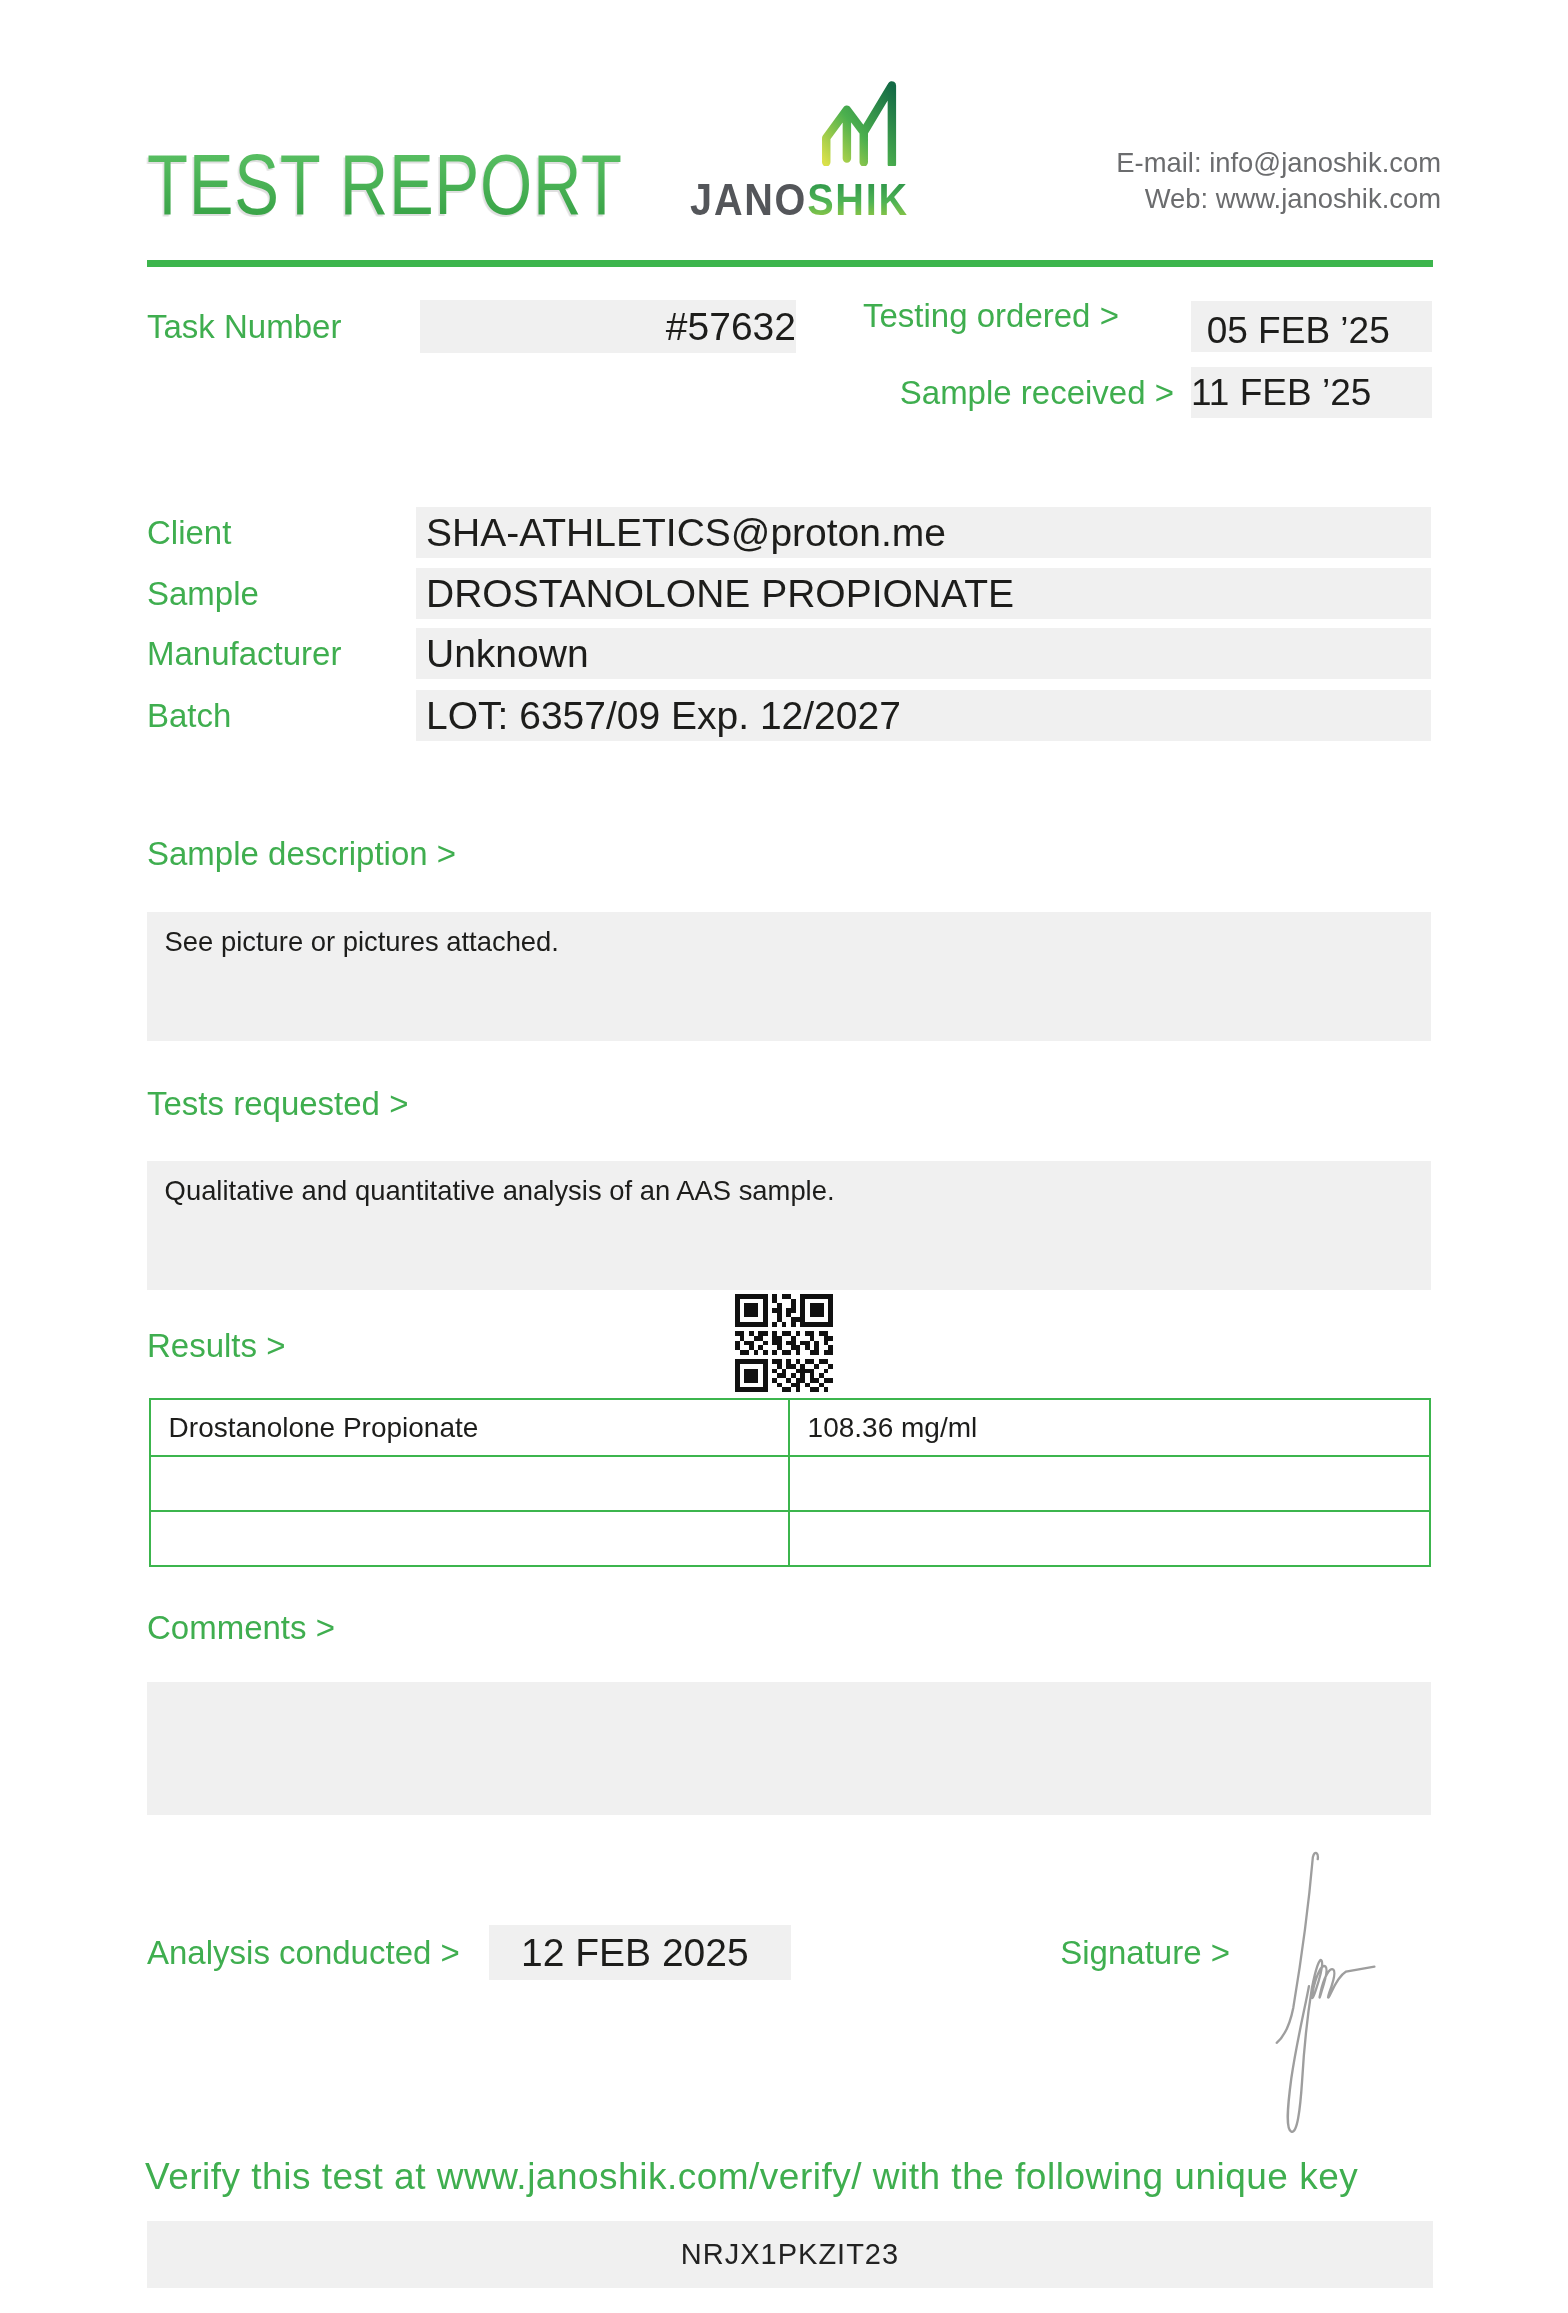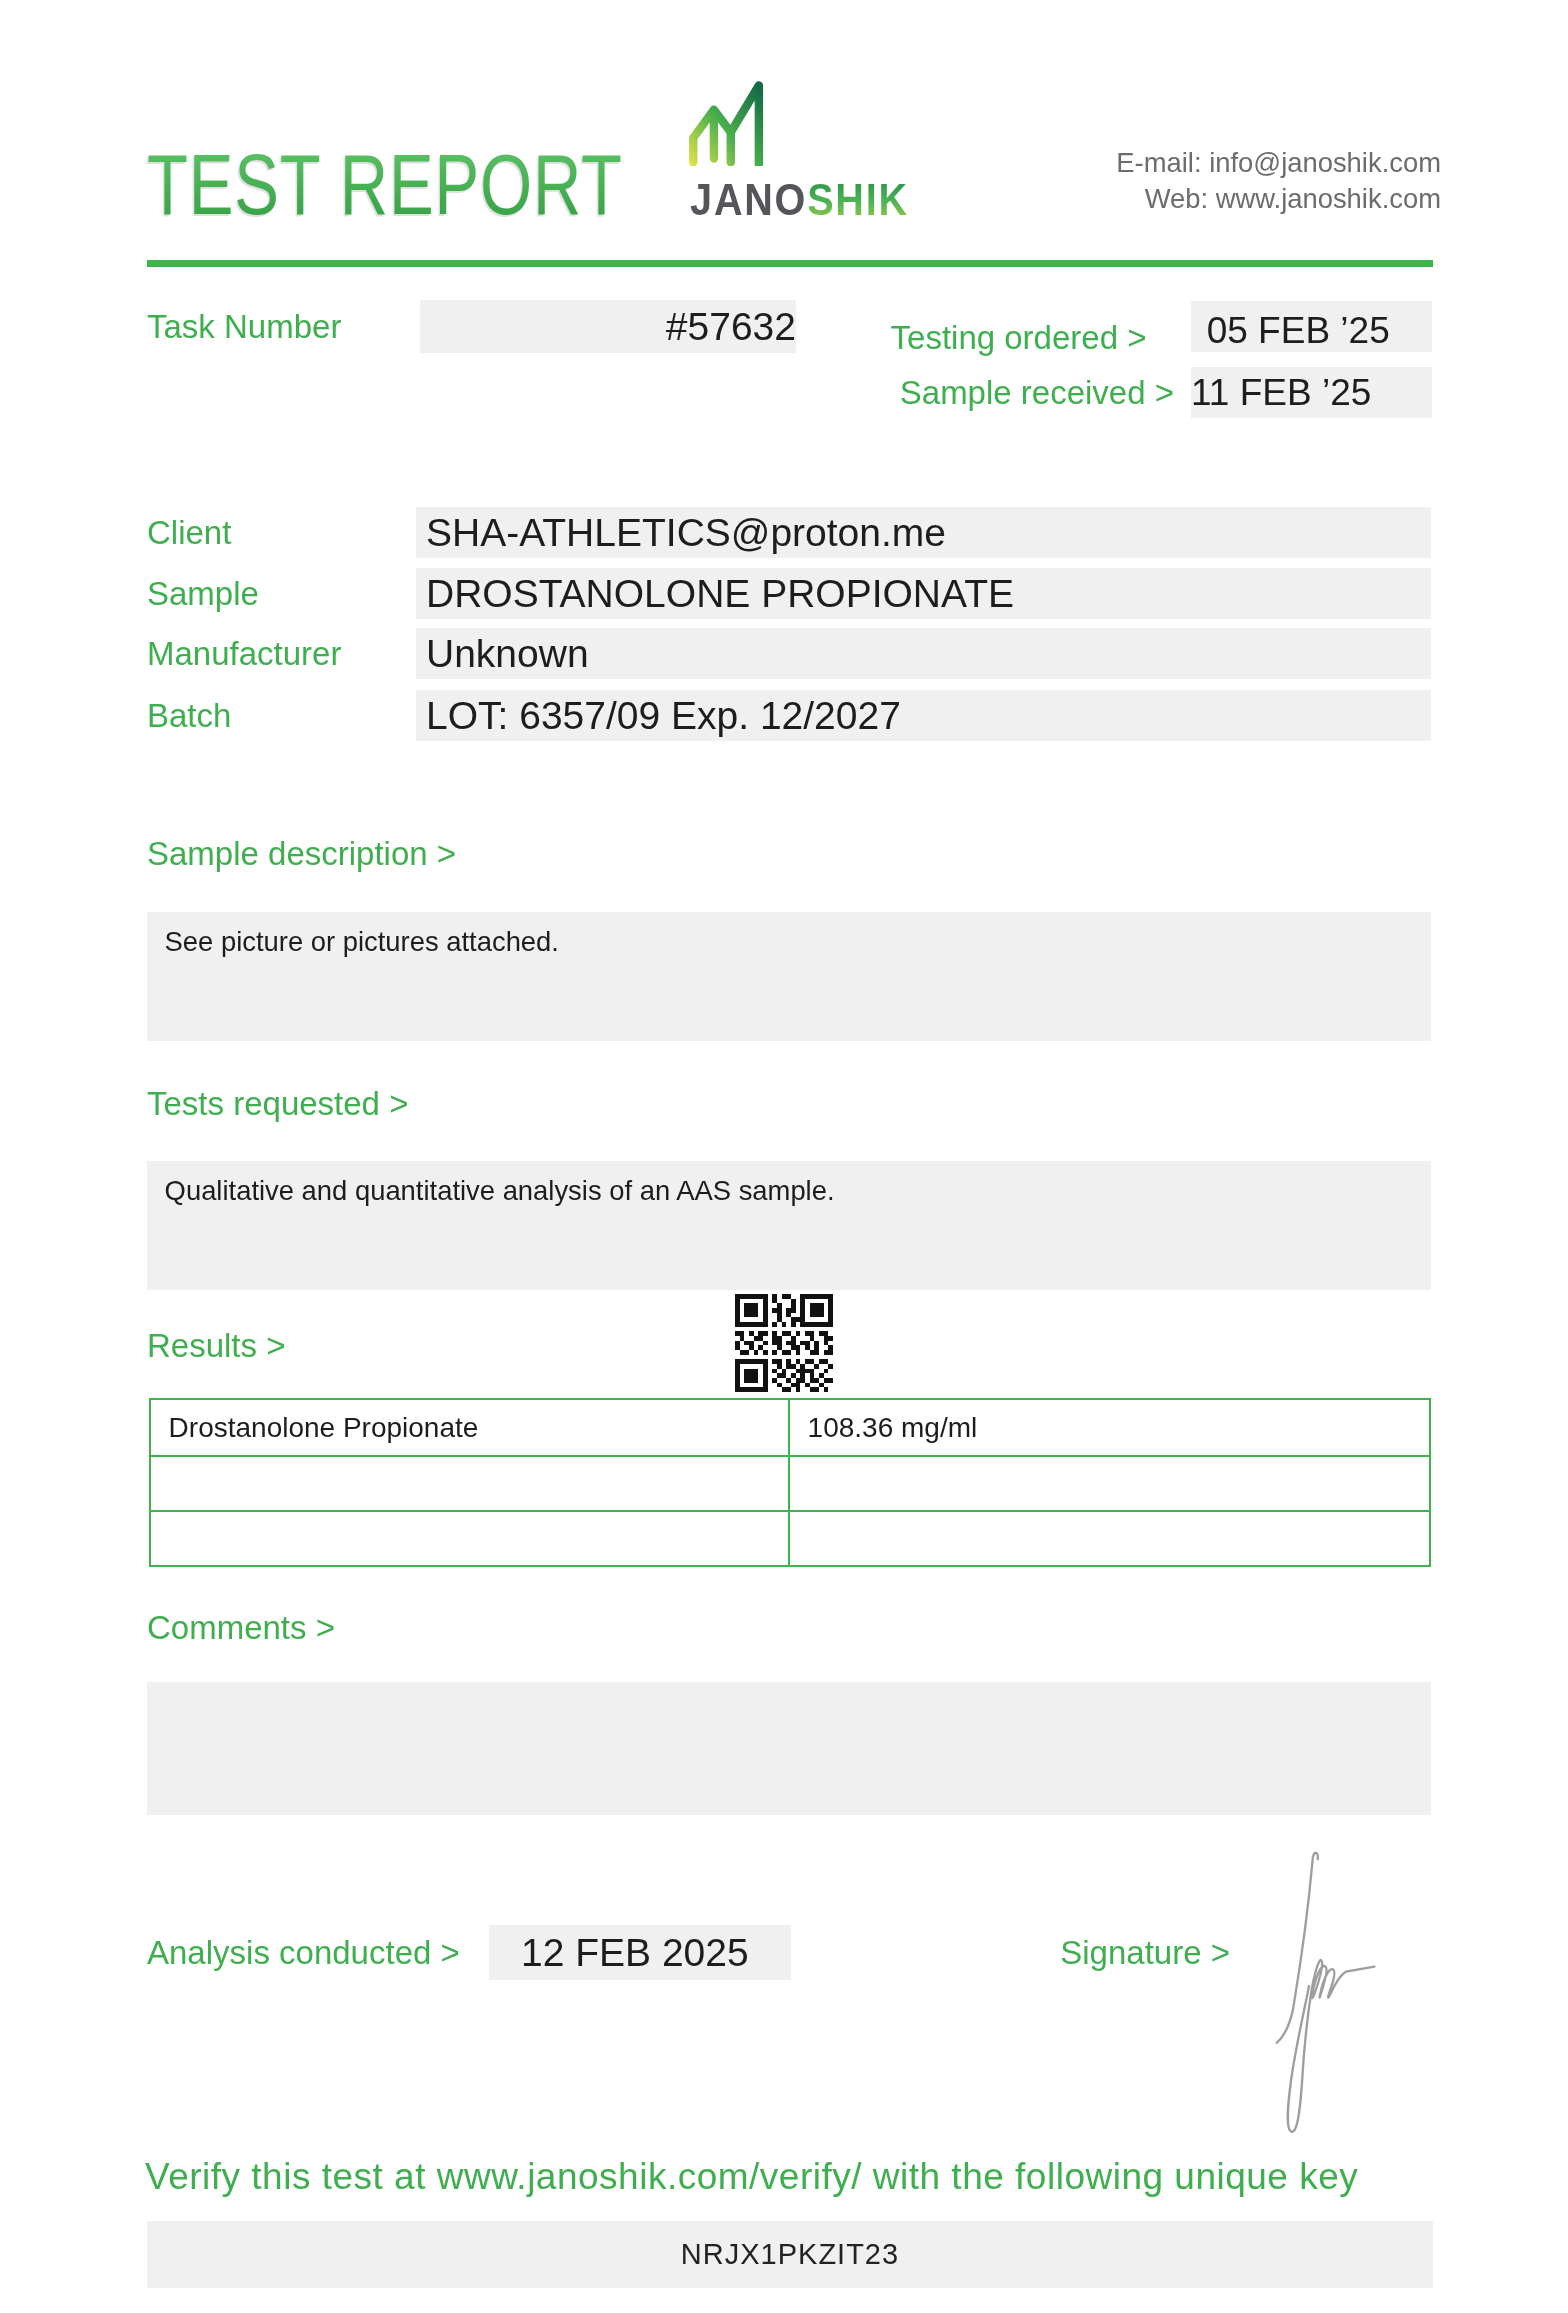--- a/index.html
+++ b/index.html
@@ -17,21 +17,21 @@
 
   
   .report-title{
     position:absolute;left:147px;top:139px;
     font-size:86px;line-height:90px;font-weight:400;letter-spacing:1px;white-space:nowrap;
     transform:scaleX(.78);transform-origin:left top;
     background:linear-gradient(180deg,#5ec467 0%,#3aa448 85%);
     -webkit-background-clip:text;background-clip:text;color:transparent;
     filter:drop-shadow(-2px 2px 0 rgba(80,80,80,.18));
   }
-  .logo{position:absolute;left:676px;top:76px;width:235px;text-align:left;}
+  .logo{position:absolute;left:676px;top:76px;width:235px;text-align:right;}
   .logo-icon{display:inline-block;}
   .logo-word{
     margin-top:3.9px;font-size:45px;font-weight:700;letter-spacing:2px;white-space:nowrap;
     transform:scaleX(.88);transform-origin:center top;
   }
   .logo-word .left{color:var(--brand-gray);}
   .logo-word .right{
     background:linear-gradient(180deg,#238c47 0%,#4fb354 55%,#a8ce3f 100%);
     -webkit-background-clip:text;background-clip:text;color:transparent;
   }
@@ -39,21 +39,21 @@
   .divider{position:absolute;left:147px;top:260px;width:1286px;height:6.9px;background:var(--green-line);}
 
   
   .green-label{color:var(--green);font-size:33px;white-space:nowrap;}
   .gray-box{position:absolute;background:var(--box-gray);display:flex;align-items:center;}
   .value-text{font-size:39px;color:var(--ink);white-space:nowrap;}
 
   .task-label{position:absolute;left:147px;top:300px;line-height:53px;}
   .task-box{left:420px;top:300px;width:376px;height:53px;padding-left:15.7px;justify-content:flex-end;}
 
-  .ordered-label{position:absolute;left:863px;top:312px;width:311px;text-align:center;line-height:51px;}
+  .ordered-label{position:absolute;left:863px;top:290px;width:311px;text-align:left;line-height:51px;}
   .ordered-box{left:1191px;top:301px;width:241px;height:51px;padding-left:15.7px;align-items:flex-end;}
   .received-label{position:absolute;left:863px;top:367px;width:311px;text-align:right;line-height:51px;}
   .received-box{left:1191px;top:367px;width:241px;height:51px;padding-left:0;}
   .date-text{font-size:37px;}
 
   
   .detail-label{position:absolute;left:147px;line-height:51px;}
   .detail-box{left:416px;width:1015px;height:51px;padding-left:10px;}
   .dl0{top:507px;} .dl1{top:568px;} .dl2{top:628px;} .dl3{top:690px;}
 

